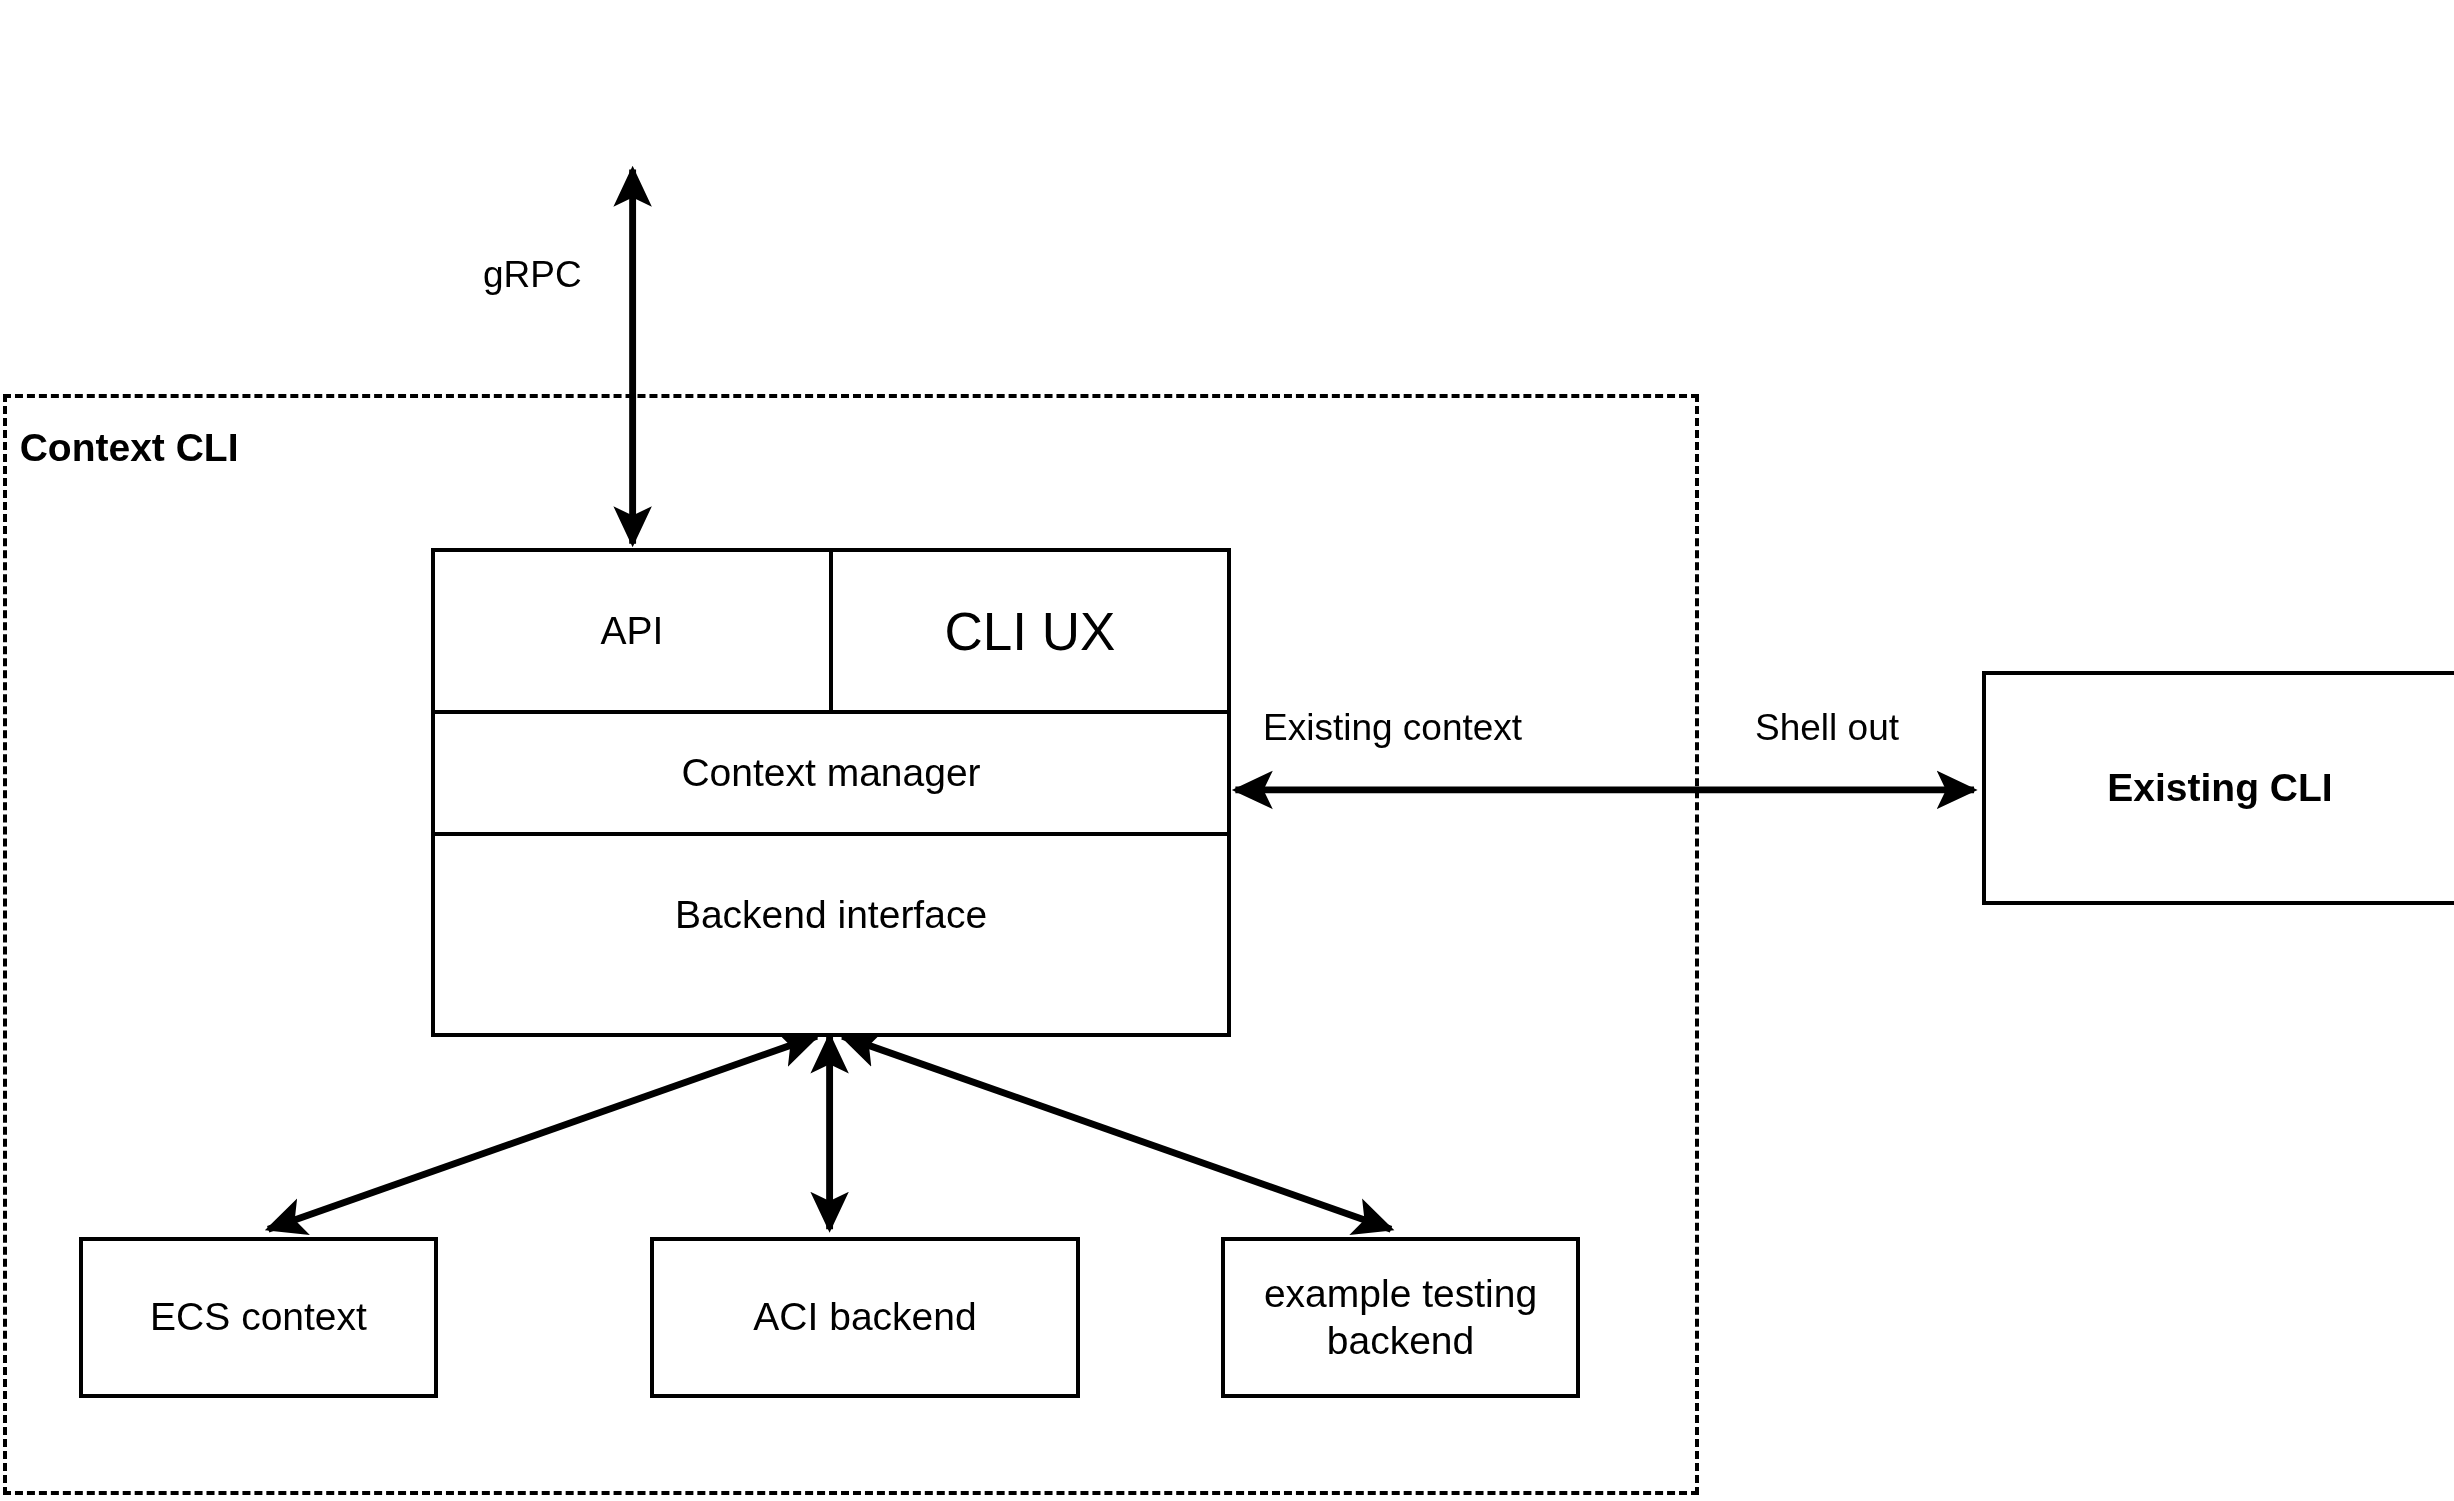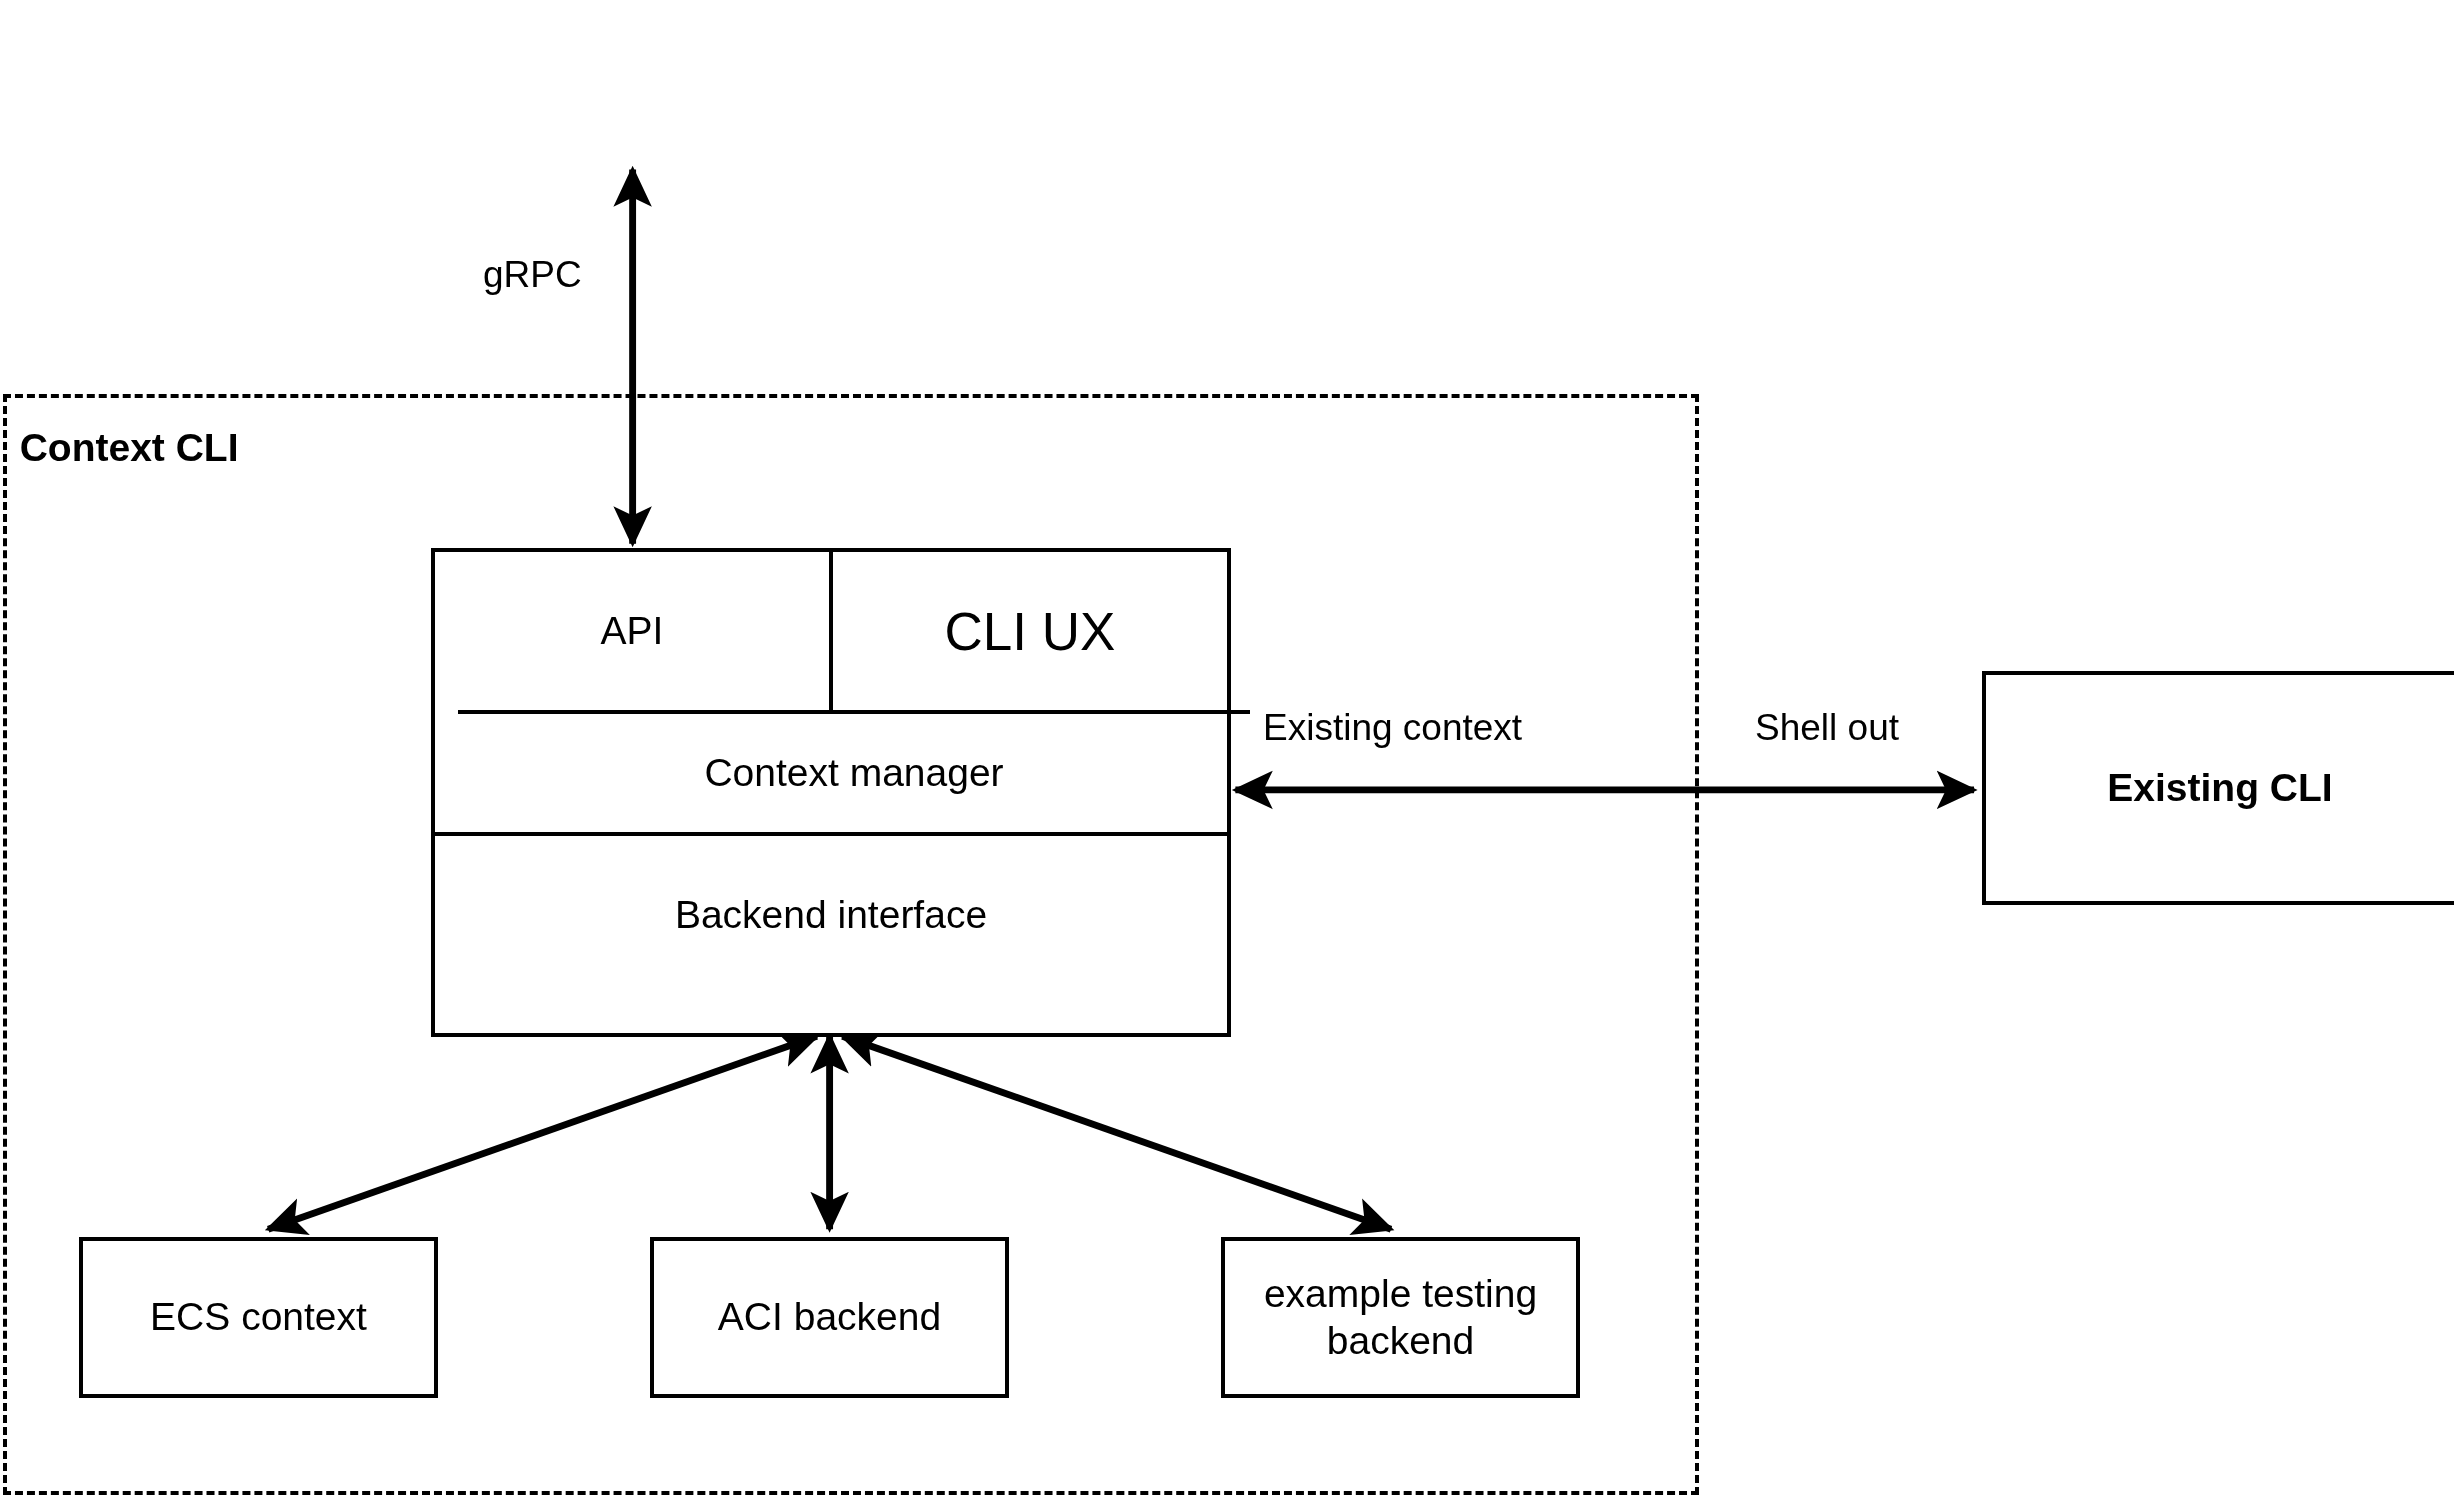--- a/index.html
+++ b/index.html
@@ -131,21 +131,21 @@
 
     <div class="stack-row" style="height:158px;">
       <div class="stack-cell" style="font-size:39px;">
         <span>API</span>
       </div>
       <div class="stack-cell divider-left" style="font-size:53px;">
         <span>CLI UX</span>
       </div>
     </div>
 
-    <div class="stack-row divider-top" style="height:122px;margin-left:23px;">
+    <div class="stack-row divider-top" style="height:122px;">
       <div class="stack-cell" style="font-size:39px;">
         <span>Context manager</span>
       </div>
     </div>
 
     <div class="stack-row divider-top" style="height:161px;">
       <div class="stack-cell" style="font-size:39px;">
         <span>Backend interface</span>
       </div>
     </div>
@@ -156,21 +156,21 @@
   <div class="edge-label" style="left:1755px; top:707px; font-size:37px;">Shell out</div>
 
   <div class="box bold" style="left:1982px; top:671px; width:476px; height:234px; font-size:39px;">
     <span>Existing CLI</span>
   </div>
 
   <div class="box" style="left:79px; top:1237px; width:359px; height:161px; font-size:39px;">
     <span>ECS context</span>
   </div>
 
-  <div class="box" style="left:650px; top:1237px; width:359px; height:161px; font-size:39px;">
+  <div class="box" style="left:650px; top:1237px; width:430px; height:161px; font-size:39px;">
     <span>ACI backend</span>
   </div>
 
   <div class="box" style="left:1221px; top:1237px; width:359px; height:161px; font-size:39px;">
     <span>
       <span>example testing</span><br>
       <span>backend</span>
     </span>
   </div>
 

